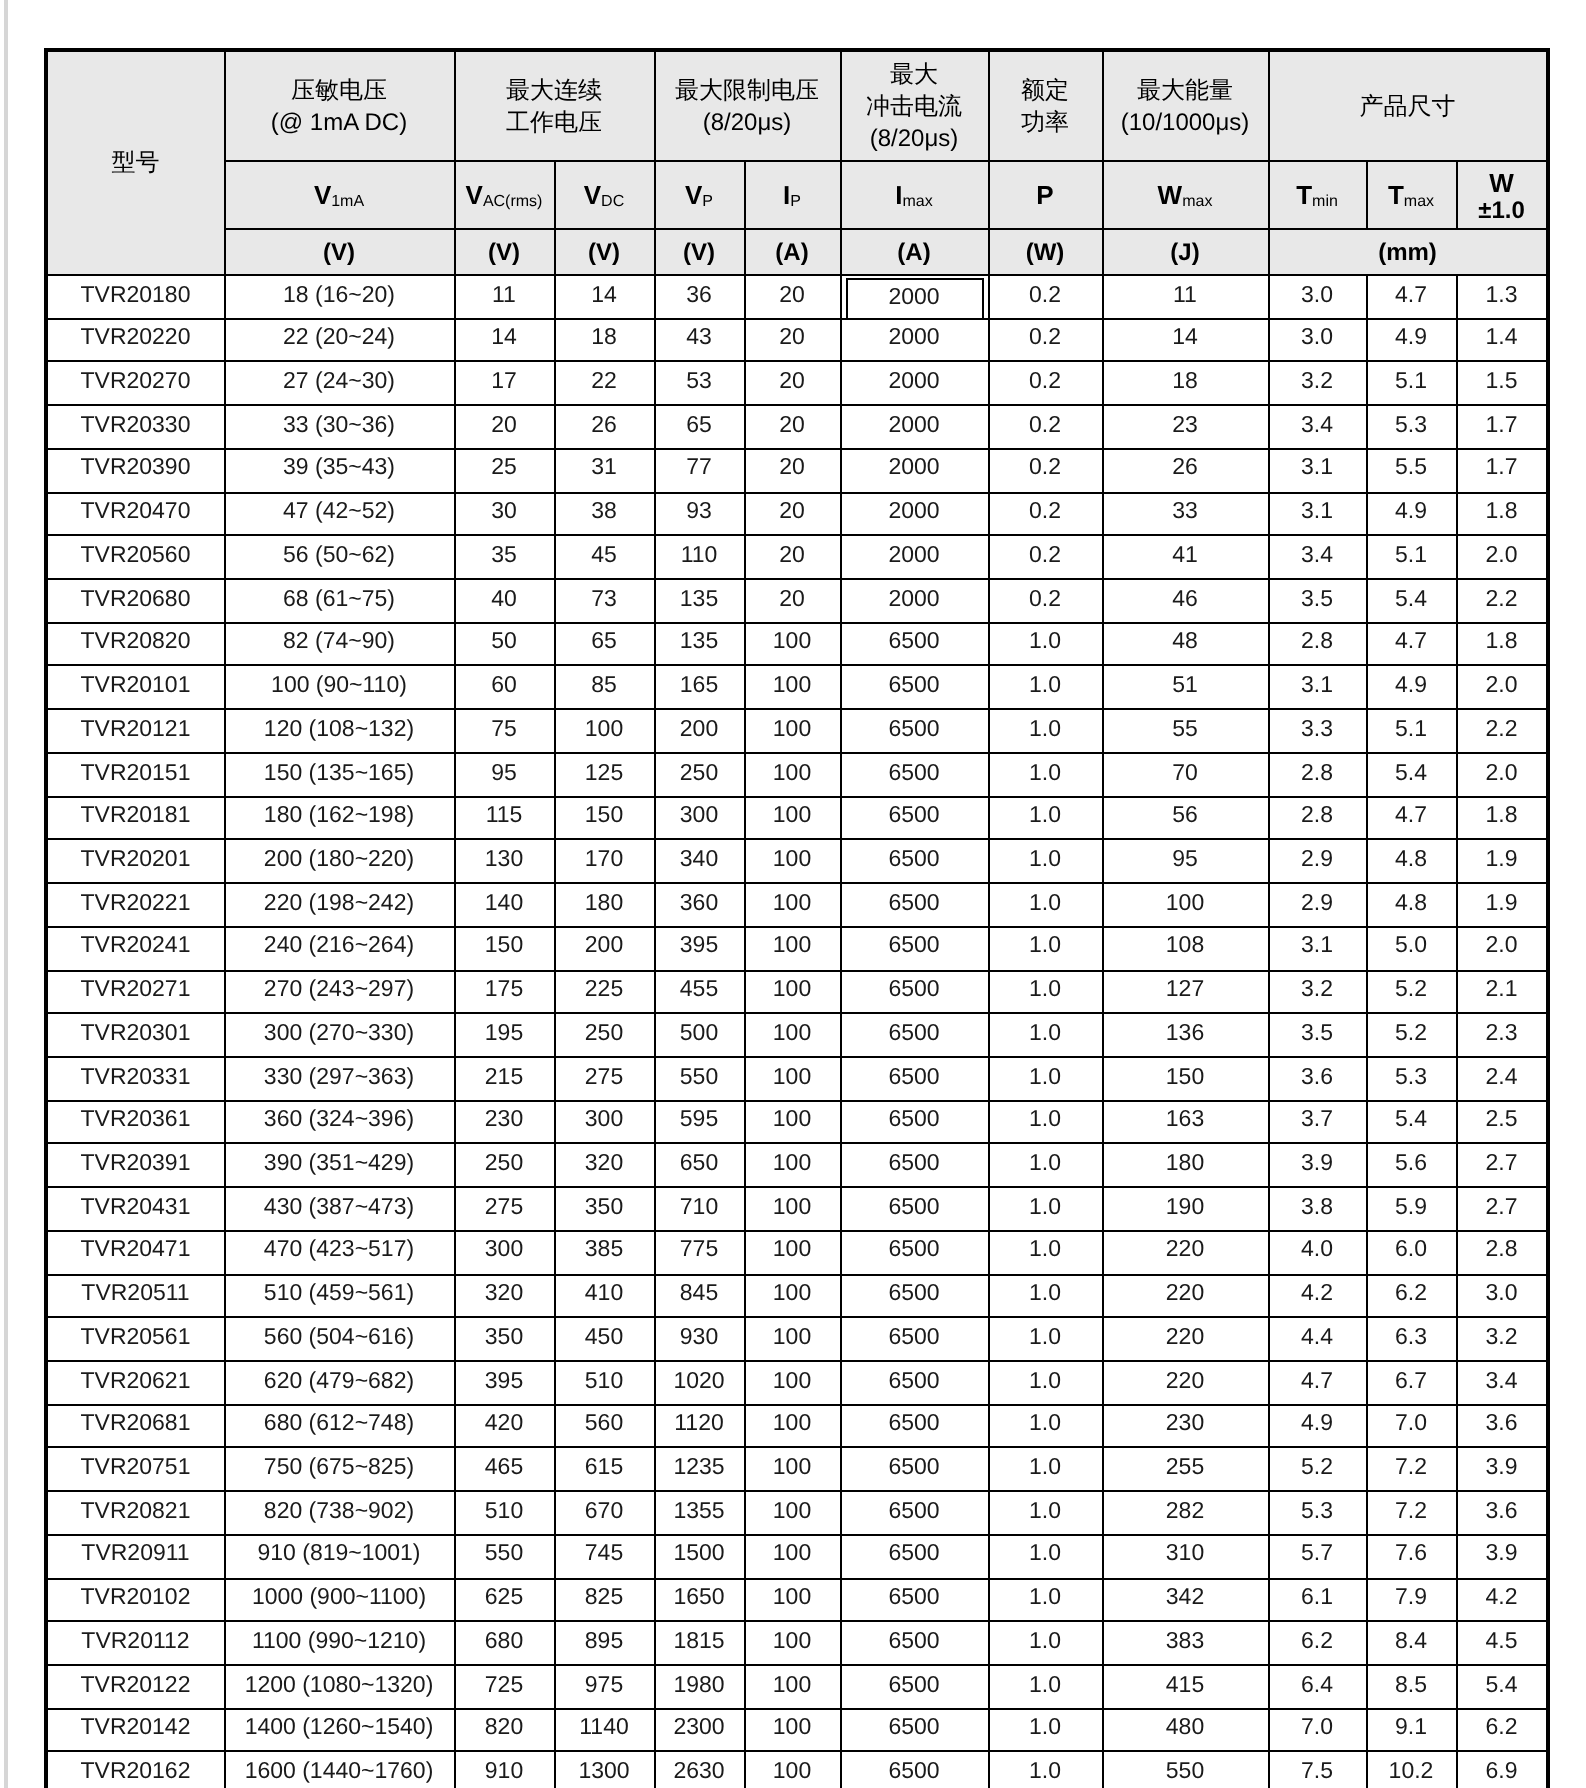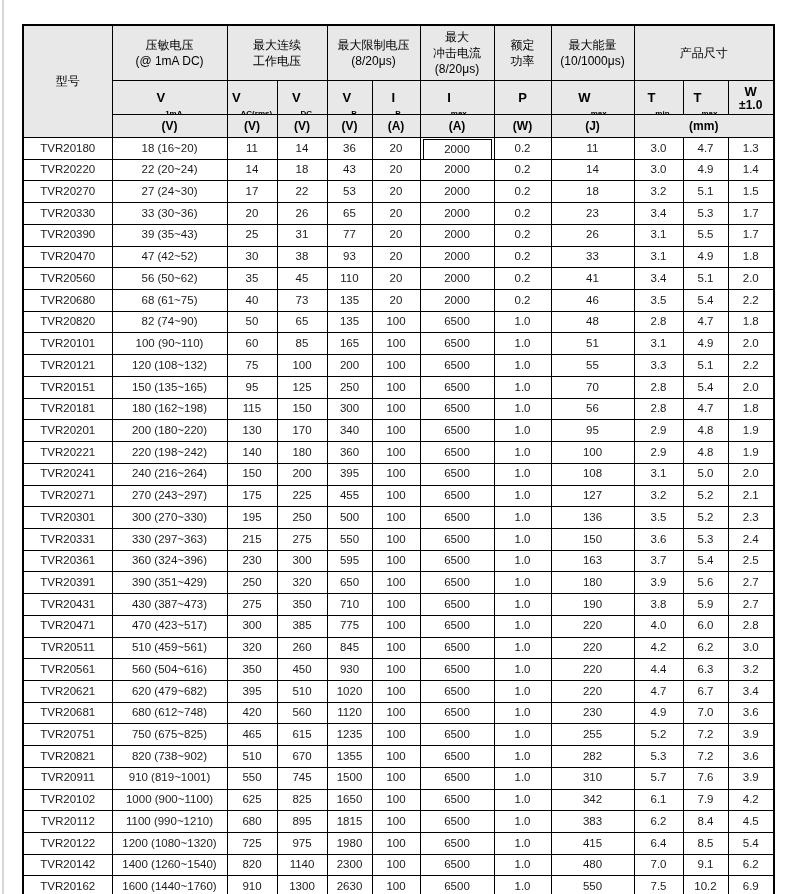--- a/index.html
+++ b/index.html
@@ -15,21 +15,21 @@
     border-collapse:collapse;table-layout:fixed;
     border:2px solid #000;
   }
   table.spec th,table.spec td{
     border:1px solid #000;padding:0;margin:0;
     text-align:center;vertical-align:middle;overflow:hidden;
   }
   thead th{background:#e8e8e8;font-weight:normal;}
   tr.group-row th{height:54px;font-size:12px;line-height:1.35;white-space:pre-line;}
   tr.symbol-row th{height:33px;font-size:13px;font-weight:bold;}
-  tr.symbol-row sub{font-size:8px;font-weight:bold;vertical-align:baseline;position:relative;top:14px;letter-spacing:0;}
+  tr.symbol-row sub{font-size:8px;font-weight:normal;vertical-align:baseline;position:relative;top:1px;letter-spacing:0;}
   .sym-extra{font-size:12px;font-weight:bold;line-height:1.05;}
   tr.unit-row th{height:22px;font-size:12px;font-weight:bold;}
   tbody td{
     height:20.72px;font-size:11.5px;line-height:1;color:#1a1a1a;
     white-space:nowrap;position:relative;background:#fff;
   }
   .inset-box{
     position:absolute;left:2px;right:2px;top:1px;bottom:0;
     border:1px solid #000;border-bottom:none;background:#fff;
     display:flex;align-items:center;justify-content:center;
@@ -422,21 +422,21 @@
         <td>1.0</td>
         <td>220</td>
         <td>4.0</td>
         <td>6.0</td>
         <td>2.8</td>
       </tr>
       <tr>
         <td>TVR20511</td>
         <td>510 (459~561)</td>
         <td>320</td>
-        <td>260</td>
+        <td>410</td>
         <td>845</td>
         <td>100</td>
         <td>6500</td>
         <td>1.0</td>
         <td>220</td>
         <td>4.2</td>
         <td>6.2</td>
         <td>3.0</td>
       </tr>
       <tr>

